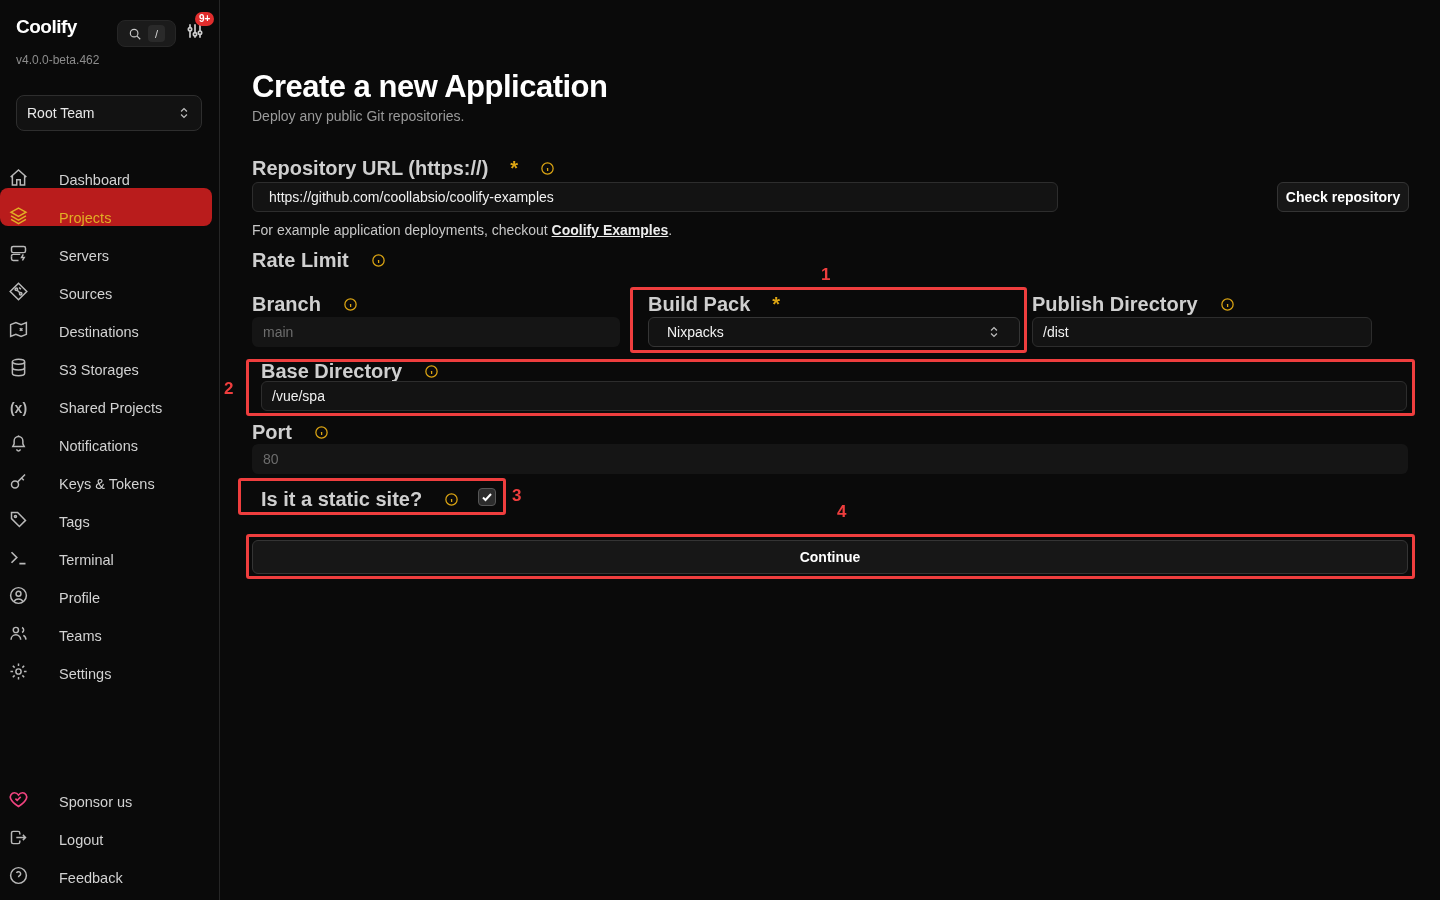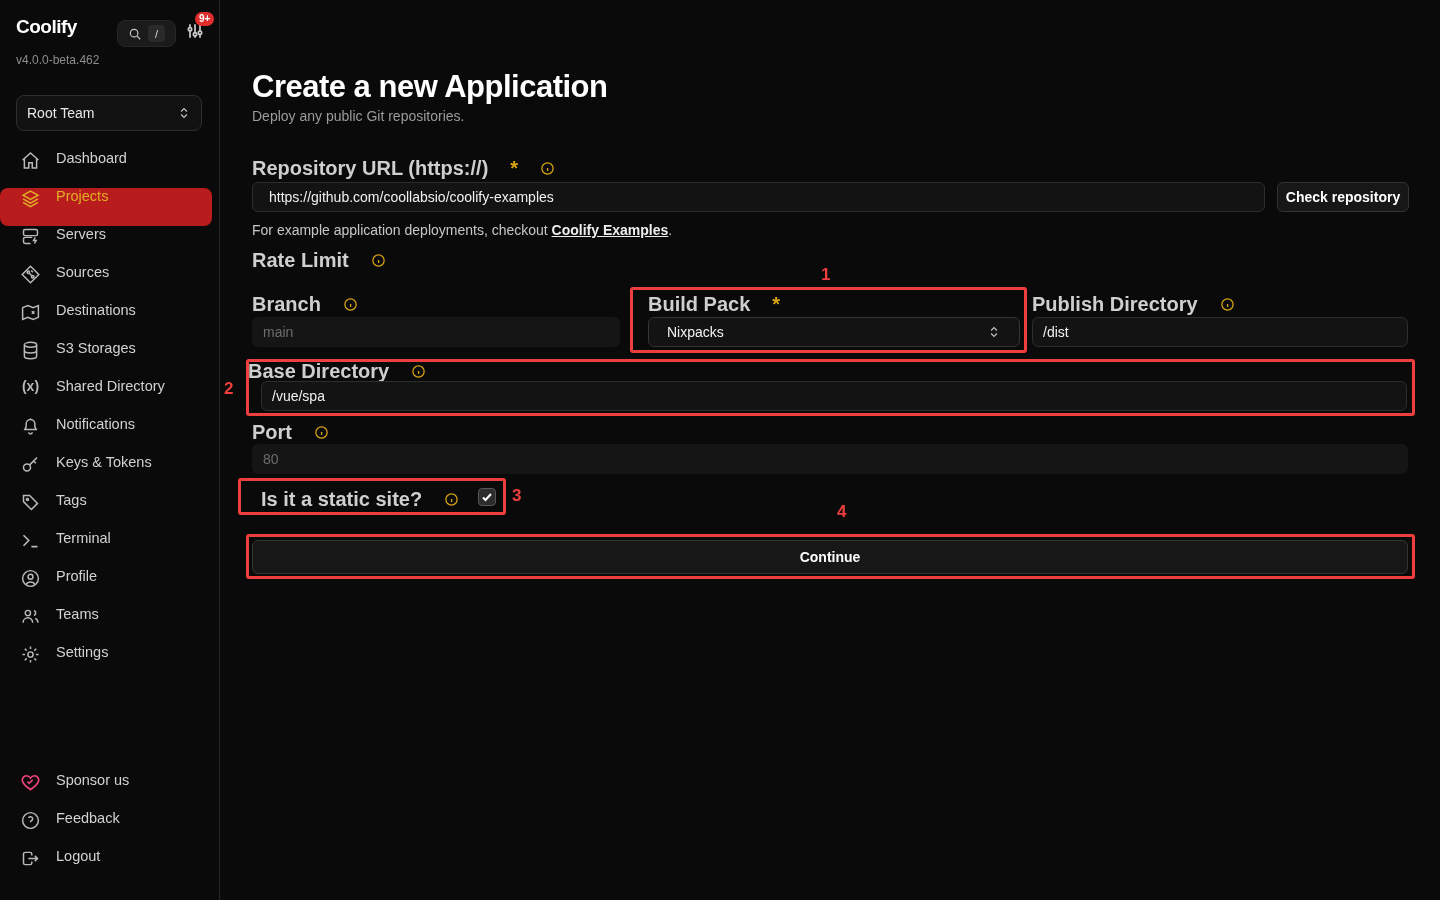--- a/index.html
+++ b/index.html
@@ -22,21 +22,21 @@
   .badge { position:absolute; left:10px; top:-9px; background:#e02d2d; color:#fff; font-size:10px; font-weight:bold;
     border-radius:999px; padding:2px 4px; line-height:1; }
   .team-select { position:absolute; left:16px; top:95px; width:186px; height:29px; background:#121212;
     border:1px solid #2e2e2e; border-radius:8px; display:flex; align-items:center; padding:17px 10px;
     font-size:14px; color:#e8e8e8; cursor:pointer; }
   .team-select .grow { flex:1; }
   .updown { width:14px; height:14px; stroke:#bdbdbd; }
 
   .nav { position:absolute; left:0; top:150px; width:220px; }
   .nav-bottom { position:absolute; left:0; bottom:14px; width:220px; }
-  .nav-item { height:38px; display:flex; align-items:flex-start; gap:15px; padding-left:20px; margin:0 8px 0 0;
+  .nav-item { height:38px; display:flex; align-items:flex-end; gap:30px; padding-left:8px; margin:0 8px 0 0;
     border-radius:8px; cursor:pointer; color:#d2d2d2; font-size:14.5px; }
   .nav-item svg { width:21px; height:21px; stroke:#b9b9b9; flex:0 0 auto; }
   .nav-item .glyph { color:#b9b9b9; font-weight:bold; font-size:14px; width:21px; text-align:center; }
   .nav-item.active { background:#b91c1c; color:#e2ae25; }
   .nav-item.active svg { stroke:#e2ae25; }
   .nav-item.pink svg { stroke:#f0437f; }
 
   
   .main { position:absolute; left:220px; top:0; width:1220px; height:900px;margin-top:48px; }
   .h1 { position:absolute; left:32px; top:21px; font-size:31px; font-weight:bold; color:#fff; letter-spacing:-0.5px; }
@@ -145,21 +145,21 @@
       <div class="nav-item">
         <svg viewBox="0 0 24 24" fill="none" stroke-width="1.7" stroke="currentColor">
             <ellipse cx="12" cy="5.5" rx="7" ry="2.8"></ellipse>
             <path d="M5 5.5v13c0 1.5 3.1 2.8 7 2.8s7-1.3 7-2.8v-13"></path>
             <path d="M5 12c0 1.5 3.1 2.8 7 2.8s7-1.3 7-2.8"></path>
           </svg>
         <span>S3 Storages</span>
       </div>
       <div class="nav-item">
         <span class="glyph">(x)</span>
-        <span>Shared Directory</span>
+        <span>Shared Projects</span>
       </div>
       <div class="nav-item">
         <svg viewBox="0 0 24 24" fill="none" stroke-width="1.7" stroke="currentColor">
             <path d="M12 4a5 5 0 0 0-5 5v3.5L5.5 15.5h13L17 12.5V9a5 5 0 0 0-5-5z"></path>
             <path d="M10 18.5a2 2 0 0 0 4 0"></path>
             <path d="M12 4V2.8"></path>
           </svg>
         <span>Notifications</span>
       </div>
       <div class="nav-item">
@@ -210,49 +210,49 @@
     <div class="nav-bottom">
       <div class="nav-item pink">
         <svg viewBox="0 0 24 24" fill="none" stroke-width="1.8" stroke="currentColor">
             <path d="M12 20s-7.2-4.6-9-9c-1.2-3 .9-6.7 4.4-6.7 2 0 3.6 1.1 4.6 2.7 1-1.6 2.6-2.7 4.6-2.7 3.5 0 5.6 3.7 4.4 6.7-1.8 4.4-9 9-9 9z"></path>
             <path d="M8.5 11l2 2 4-4"></path>
           </svg>
         <span>Sponsor us</span>
       </div>
       <div class="nav-item">
         <svg viewBox="0 0 24 24" fill="none" stroke-width="1.7" stroke="currentColor">
+            <path d="M13.5 8.5V7a2 2 0 0 0-2-2H6a2 2 0 0 0-2 2v10a2 2 0 0 0 2 2h5.5a2 2 0 0 0 2-2v-1.5"></path>
+            <path d="M9.5 12H20M17 9l3 3-3 3"></path>
+          </svg>
+        <span>Logout</span>
+      </div>
+      <div class="nav-item">
+        <svg viewBox="0 0 24 24" fill="none" stroke-width="1.7" stroke="currentColor">
             <circle cx="12" cy="12" r="9"></circle>
             <path d="M9.8 9.2a2.4 2.4 0 1 1 3.3 3c-.8.5-1.1 1-1.1 1.8"></path>
             <path d="M12 17h.01"></path>
           </svg>
         <span>Feedback</span>
       </div>
-      <div class="nav-item">
-        <svg viewBox="0 0 24 24" fill="none" stroke-width="1.7" stroke="currentColor">
-            <path d="M13.5 8.5V7a2 2 0 0 0-2-2H6a2 2 0 0 0-2 2v10a2 2 0 0 0 2 2h5.5a2 2 0 0 0 2-2v-1.5"></path>
-            <path d="M9.5 12H20M17 9l3 3-3 3"></path>
-          </svg>
-        <span>Logout</span>
-      </div>
     </div>
   </div>
 
   <div class="main">
     <div class="h1">Create a new Application</div>
     <div class="subtitle">Deploy any public Git repositories.</div>
 
     <div class="flabel" style="left:32px; top:109px;">
       <span>Repository URL (https://)</span>
       <span class="req">*</span>
       <svg class="info-ic" viewBox="0 0 24 24" fill="none" stroke-width="2" stroke="currentColor">
           <circle cx="12" cy="12" r="9"></circle>
           <path d="M12 8h.01M11 12h1.2v4"></path>
         </svg>
     </div>
-    <input class="tinput" style="left: 32px; top: 134px; width: 1013px; padding-left: 16px;" value="https://github.com/coollabsio/coolify-examples">
+    <input class="tinput" style="left: 32px; top: 134px; width: 806px; padding-left: 16px;" value="https://github.com/coollabsio/coolify-examples">
     <div class="btn" style="left:1057px; top:134px; width:132px; height:30px;">Check repository</div>
 
     <div class="example">
       <span>For example application deployments, checkout </span><a>Coolify Examples</a><span>.</span>
     </div>
 
     <div class="flabel" style="left:32px; top:201px;">
       <span>Rate Limit</span>
       <svg class="info-ic" viewBox="0 0 24 24" fill="none" stroke-width="2" stroke="currentColor">
           <circle cx="12" cy="12" r="9"></circle>
@@ -280,23 +280,23 @@
         </svg>
     </div>
 
     <div class="flabel" style="left:812px; top:245px;">
       <span>Publish Directory</span>
       <svg class="info-ic" viewBox="0 0 24 24" fill="none" stroke-width="2" stroke="currentColor">
           <circle cx="12" cy="12" r="9"></circle>
           <path d="M12 8h.01M11 12h1.2v4"></path>
         </svg>
     </div>
-    <input class="tinput" style="left: 812px; top: 269px; width: 376px;" value="/dist">
-
-    <div class="flabel" style="left:28px; top:312px;">
+    <input class="tinput" style="left: 812px; top: 269px; width: 340px;" value="/dist">
+
+    <div class="flabel" style="left:41px; top:312px;">
       <span>Base Directory</span>
       <svg class="info-ic" viewBox="0 0 24 24" fill="none" stroke-width="2" stroke="currentColor">
           <circle cx="12" cy="12" r="9"></circle>
           <path d="M12 8h.01M11 12h1.2v4"></path>
         </svg>
     </div>
     <input class="tinput" style="left: 41px; top: 333px; width: 1146px;" value="/vue/spa">
 
     <div class="flabel" style="left:32px; top:373px;">
       <span>Port</span>

